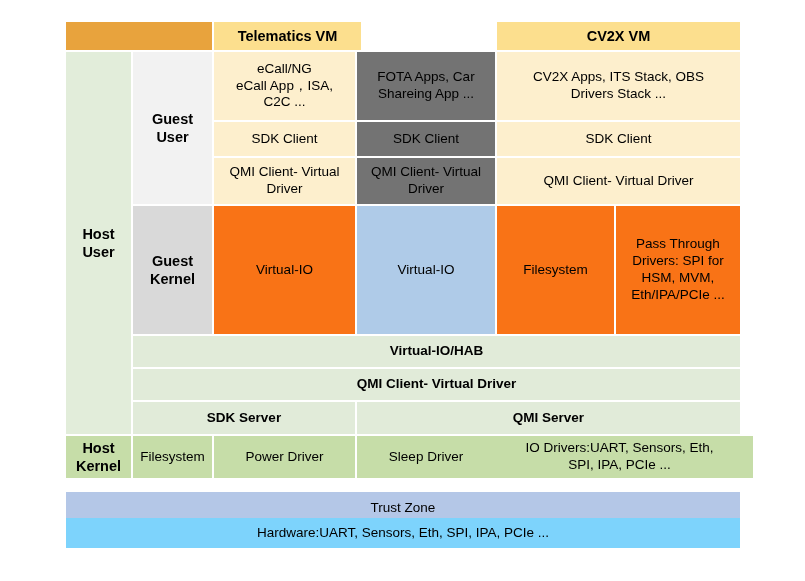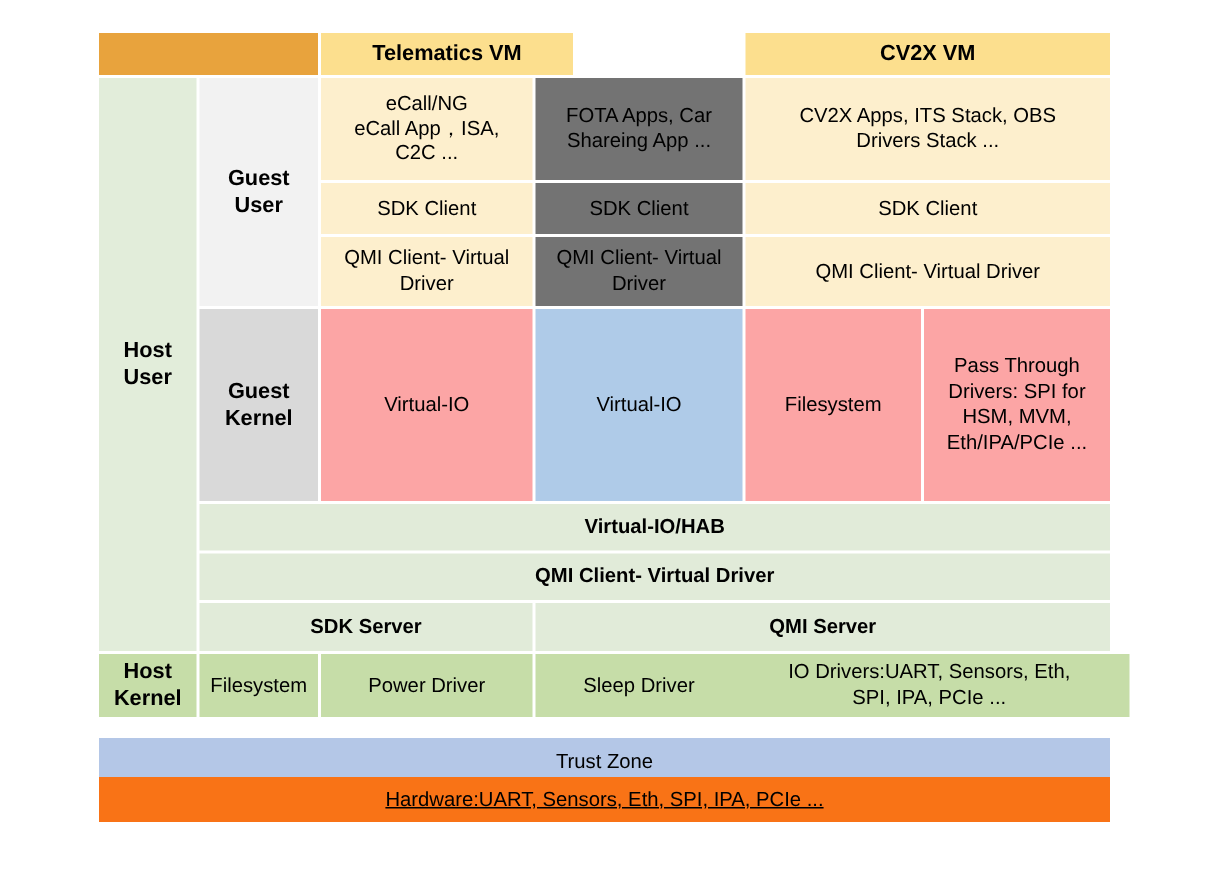--- a/index.html
+++ b/index.html
@@ -37,38 +37,38 @@
   }
   .bold { font-weight: bold; }
   .hdr { font-weight: bold; font-size: 14.5px; }
 
   
   .c-orange      { background: #E8A33D; }
   .c-amber-hdr   { background: #FCDF8E; }
   .c-blue-hdr    { background: #BDD7EE; }
   .c-amber-light { background: #FDEFCD; }
   .c-blue-light  { background: #737373; }
-  .c-amber-mid   { background: #fca5a5; }
+  .c-amber-mid   { background: #f97316; }
   .c-blue-mid    { background: #AFCBE8; }
   .c-green-pale  { background: #E2EDDA; }
   .c-green-soft  { background: #E1EBD9; font-weight: bold; }
   .c-green-mid   { background: #C6DDA8; }
   .c-gray-light  { background: #F2F2F2; }
   .c-gray-mid    { background: #D9D9D9; }
   .c-lavender    { background: #B4C7E7; }
-  .c-amber-bar   { background: #f97316; text-decoration: underline; }
+  .c-amber-bar   { background: #7dd3fc; }
 </style>
 </head>
 <body>
 
 <div id="diagram">
 
   <div class="cell c-orange hdr" style="left:0px; top:0px; width:146px; height:28px;"></div>
 
-  <div class="cell c-amber-hdr hdr" style="left:148px; top:0px; width:168px; height:28px;">Telematics VM</div>
+  <div class="cell c-amber-hdr hdr" style="left:148px; top:0px; width:147px; height:28px;">Telematics VM</div>
 
 
   <div class="cell c-amber-hdr hdr" style="left:431px; top:0px; width:243px; height:28px;">CV2X VM</div>
 
   <div class="cell c-green-pale bold" style="left:0px; top:30px; width:65px; height:382px; font-size:14.5px;">Host
 User</div>
 
   <div class="cell c-gray-light bold" style="left:67px; top:30px; width:79px; height:152px; font-size:14.5px;">Guest
 User</div>
 

